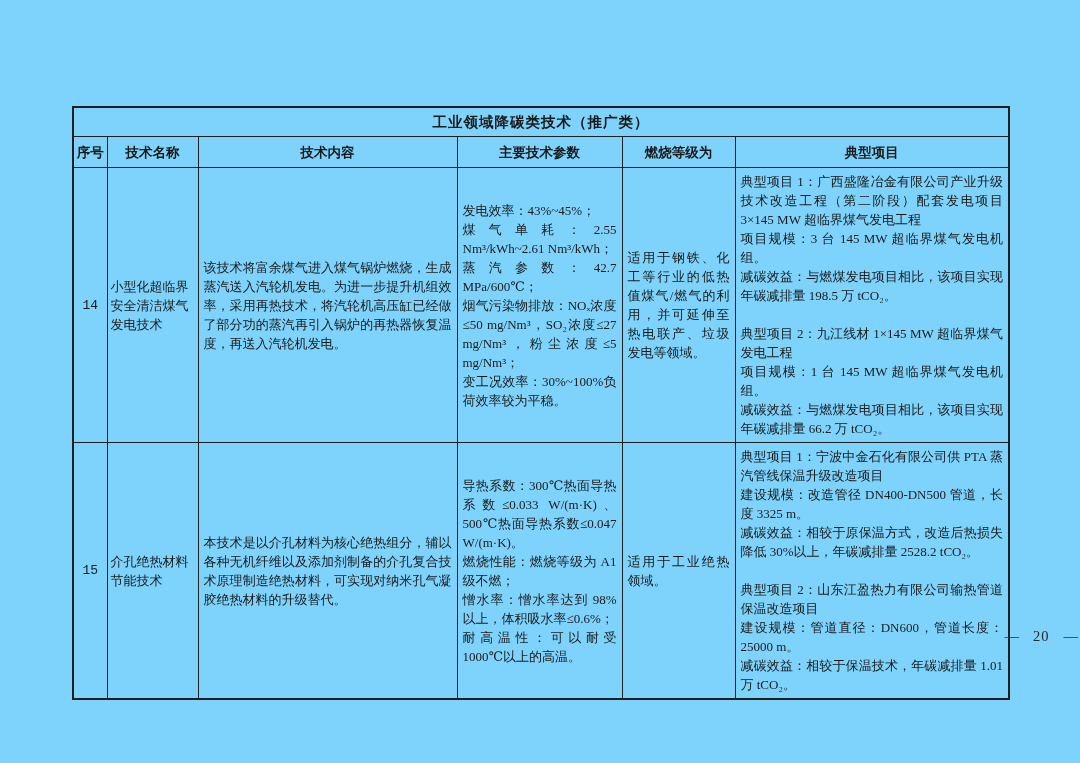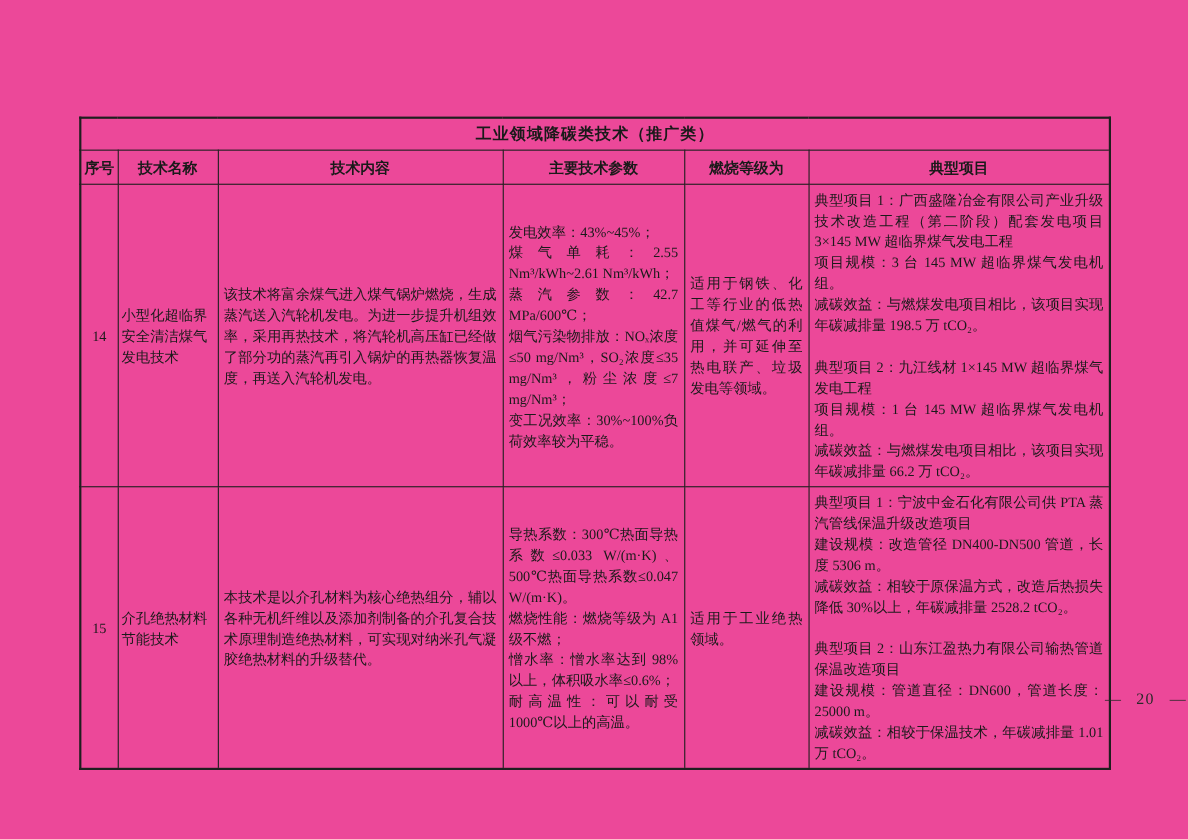--- a/index.html
+++ b/index.html
@@ -11,21 +11,21 @@
     width: 1080px;
     height: 763px;
     font-family: "Liberation Serif", "DejaVu Serif", serif;
     color: #1a1a1a;
     overflow: hidden;
   }
   .page {
     position: relative;
     width: 1080px;
     height: 763px;
-    background: #ec4899;
+    background: #7dd3fc;
   }
   table.tech-table {
     position: absolute;
     left: 72px;
     top: 106px;
     width: 936px;
     border-collapse: collapse;
     table-layout: fixed;
     border: 2px solid #1f1f1f;
   }
@@ -47,21 +47,21 @@
   }
   tr.header-row th {
     height: 24px;
     font-size: 13.5px;
     font-weight: bold;
     text-align: center;
     padding: 3px 2px;
   }
   tr.data-row-14 { height: 228px; }
   tr.data-row-15 { height: 256px; }
-  td.col-index { text-align: center; padding: 2px 1px; }
+  td.col-index { text-align: center; padding: 2px 1px; font-family: Liberation Mono, monospace; }
   td.col-name  { text-align: left; padding: 2px 3px; }
   td.col-content { text-align: justify; }
   td.col-params  { text-align: justify; }
   td.col-scope   { text-align: justify; }
   td.col-projects { text-align: justify; font-family: Liberation Serif, serif; }
   .col-params p, .col-projects p, .col-content p, .col-scope p {
     margin: 0;
   }
   .proj-block + .proj-block { margin-top: 19px; }
   .footer {
@@ -108,21 +108,21 @@
       <tr class="data-row-14">
         <td class="col-index">14</td>
         <td class="col-name">小型化超临界安全清洁煤气发电技术</td>
         <td class="col-content">
           <p>该技术将富余煤气进入煤气锅炉燃烧，生成蒸汽送入汽轮机发电。为进一步提升机组效率，采用再热技术，将汽轮机高压缸已经做了部分功的蒸汽再引入锅炉的再热器恢复温度，再送入汽轮机发电。</p>
         </td>
         <td class="col-params">
           <p>发电效率：43%~45%；</p>
           <p>煤气单耗：2.55 Nm³/kWh~2.61 Nm³/kWh；</p>
           <p>蒸汽参数：42.7 MPa/600℃；</p>
-          <p>烟气污染物排放：NOₓ浓度≤50 mg/Nm³，SO₂浓度≤35 mg/Nm³，粉尘浓度≤7 mg/Nm³；</p>
+          <p>烟气污染物排放：NOₓ浓度≤50 mg/Nm³，SO₂浓度≤27 mg/Nm³，粉尘浓度≤5 mg/Nm³；</p>
           <p>变工况效率：30%~100%负荷效率较为平稳。</p>
         </td>
         <td class="col-scope">
           <p>适用于钢铁、化工等行业的低热值煤气/燃气的利用，并可延伸至热电联产、垃圾发电等领域。</p>
         </td>
         <td class="col-projects">
           <div class="proj-block">
             <p>典型项目 1：广西盛隆冶金有限公司产业升级技术改造工程（第二阶段）配套发电项目 3×145 MW 超临界煤气发电工程</p>
             <p>项目规模：3 台 145 MW 超临界煤气发电机组。</p>
             <p>减碳效益：与燃煤发电项目相比，该项目实现年碳减排量 198.5 万 tCO₂。</p>
@@ -145,21 +145,21 @@
           <p>燃烧性能：燃烧等级为 A1 级不燃；</p>
           <p>憎水率：憎水率达到 98%以上，体积吸水率≤0.6%；</p>
           <p>耐高温性：可以耐受 1000℃以上的高温。</p>
         </td>
         <td class="col-scope">
           <p>适用于工业绝热领域。</p>
         </td>
         <td class="col-projects">
           <div class="proj-block">
             <p>典型项目 1：宁波中金石化有限公司供 PTA 蒸汽管线保温升级改造项目</p>
-            <p>建设规模：改造管径 DN400-DN500 管道，长度 5306 m。</p>
+            <p>建设规模：改造管径 DN400-DN500 管道，长度 3325 m。</p>
             <p>减碳效益：相较于原保温方式，改造后热损失降低 30%以上，年碳减排量 2528.2 tCO₂。</p>
           </div>
           <div class="proj-block">
             <p>典型项目 2：山东江盈热力有限公司输热管道保温改造项目</p>
             <p>建设规模：管道直径：DN600，管道长度：25000 m。</p>
             <p>减碳效益：相较于保温技术，年碳减排量 1.01 万 tCO₂。</p>
           </div>
         </td>
       </tr>
     </tbody>

